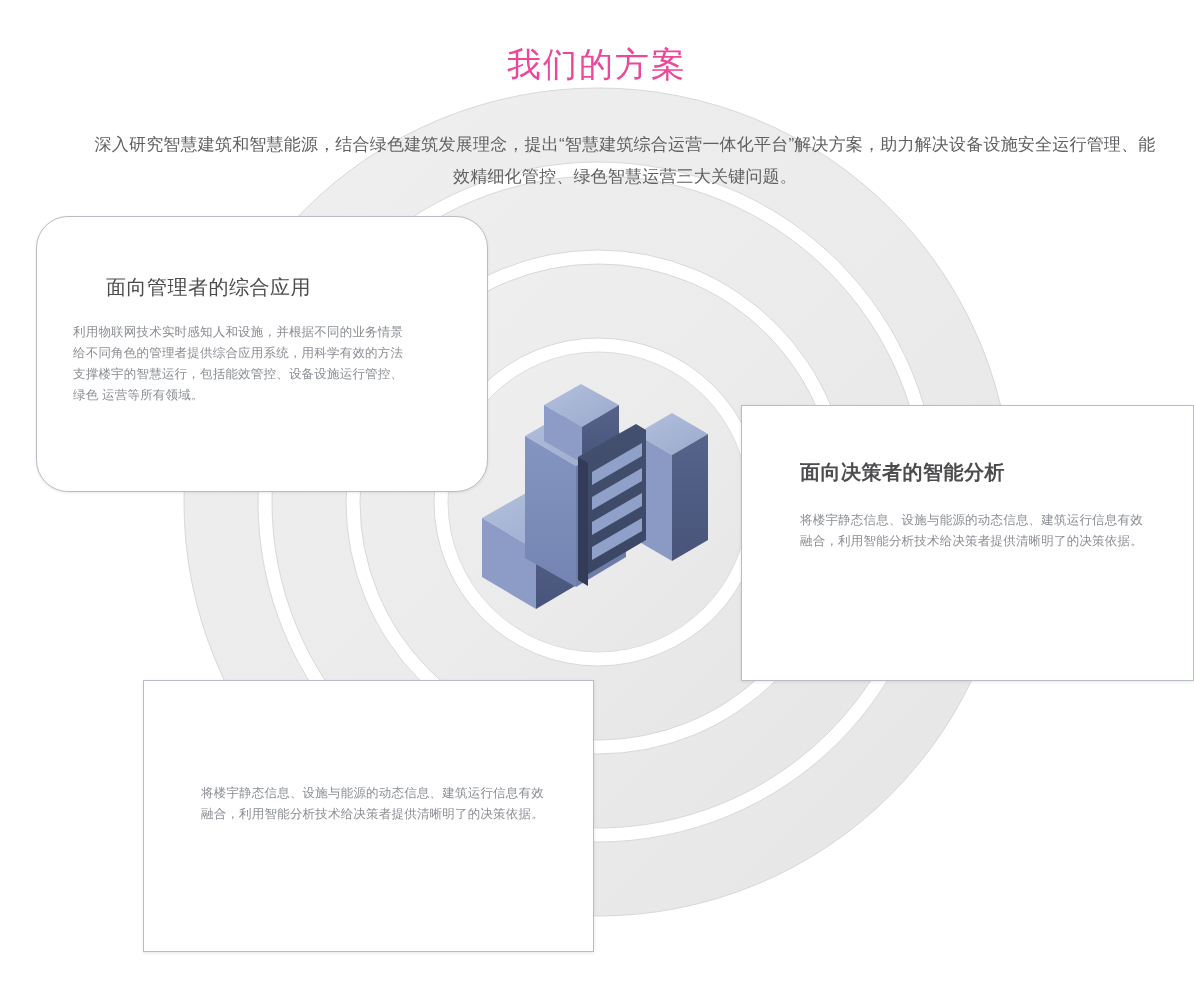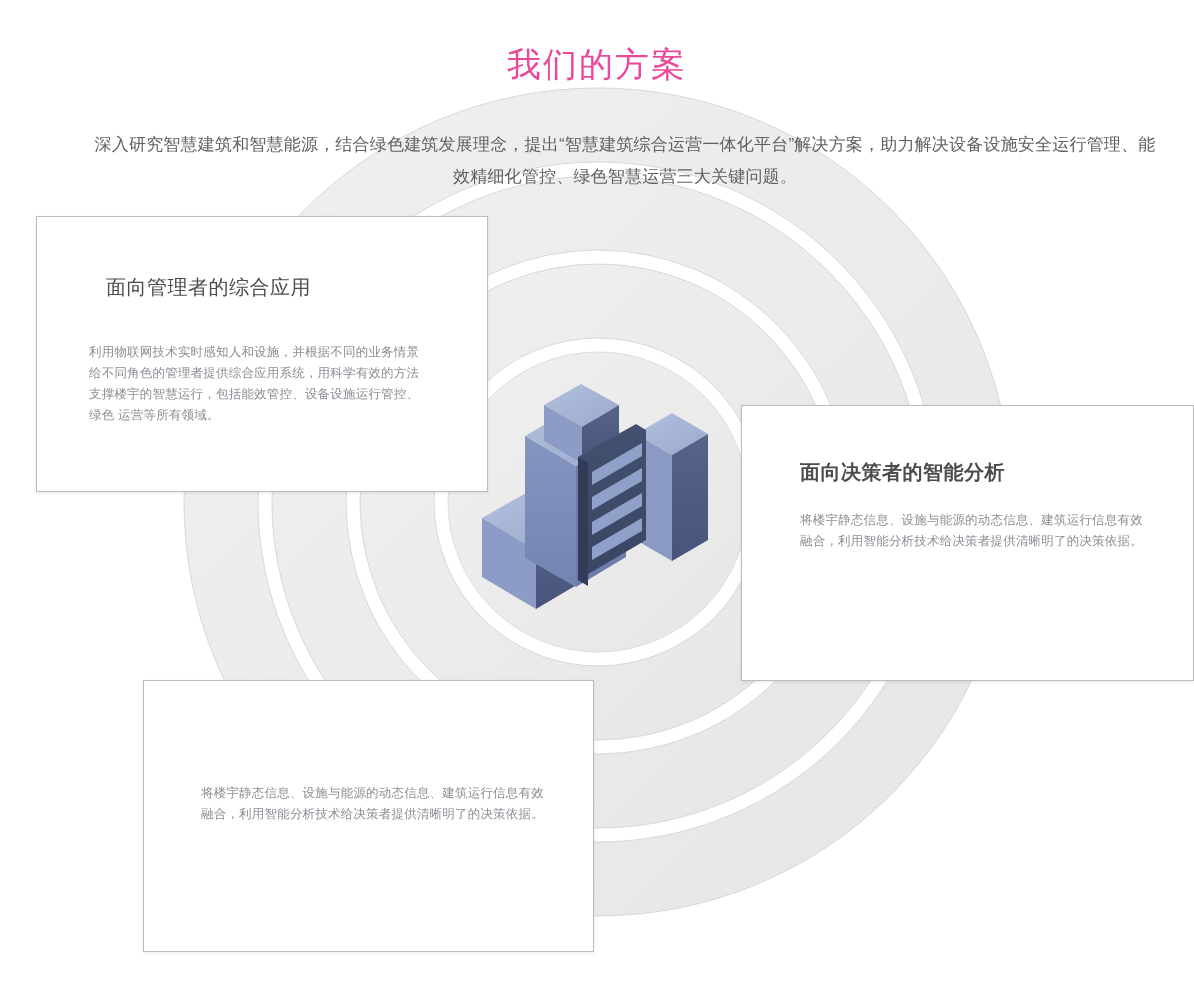--- a/index.html
+++ b/index.html
@@ -90,32 +90,32 @@
     color: #8a8d93;
     line-height: 21px;
     letter-spacing: 0.2px;
   }
 
   #card-managers {
     left: 36px;
     top: 216px;
     width: 452px;
     height: 276px;
+    border-radius: 32px;
   }
   #card-managers .card-title {
     position: absolute;
     left: 69px;
     top: 56px;
   }
   #card-managers .card-body {
     position: absolute;
-    left: 52px;
+    left: 36px;
     top: 105px;
     width: 340px;
-    margin-top: 20px;
   }
 
   #card-decision {
     left: 741px;
     top: 405px;
     width: 453px;
     height: 276px;
   }
   #card-decision .card-title {
     position: absolute;

